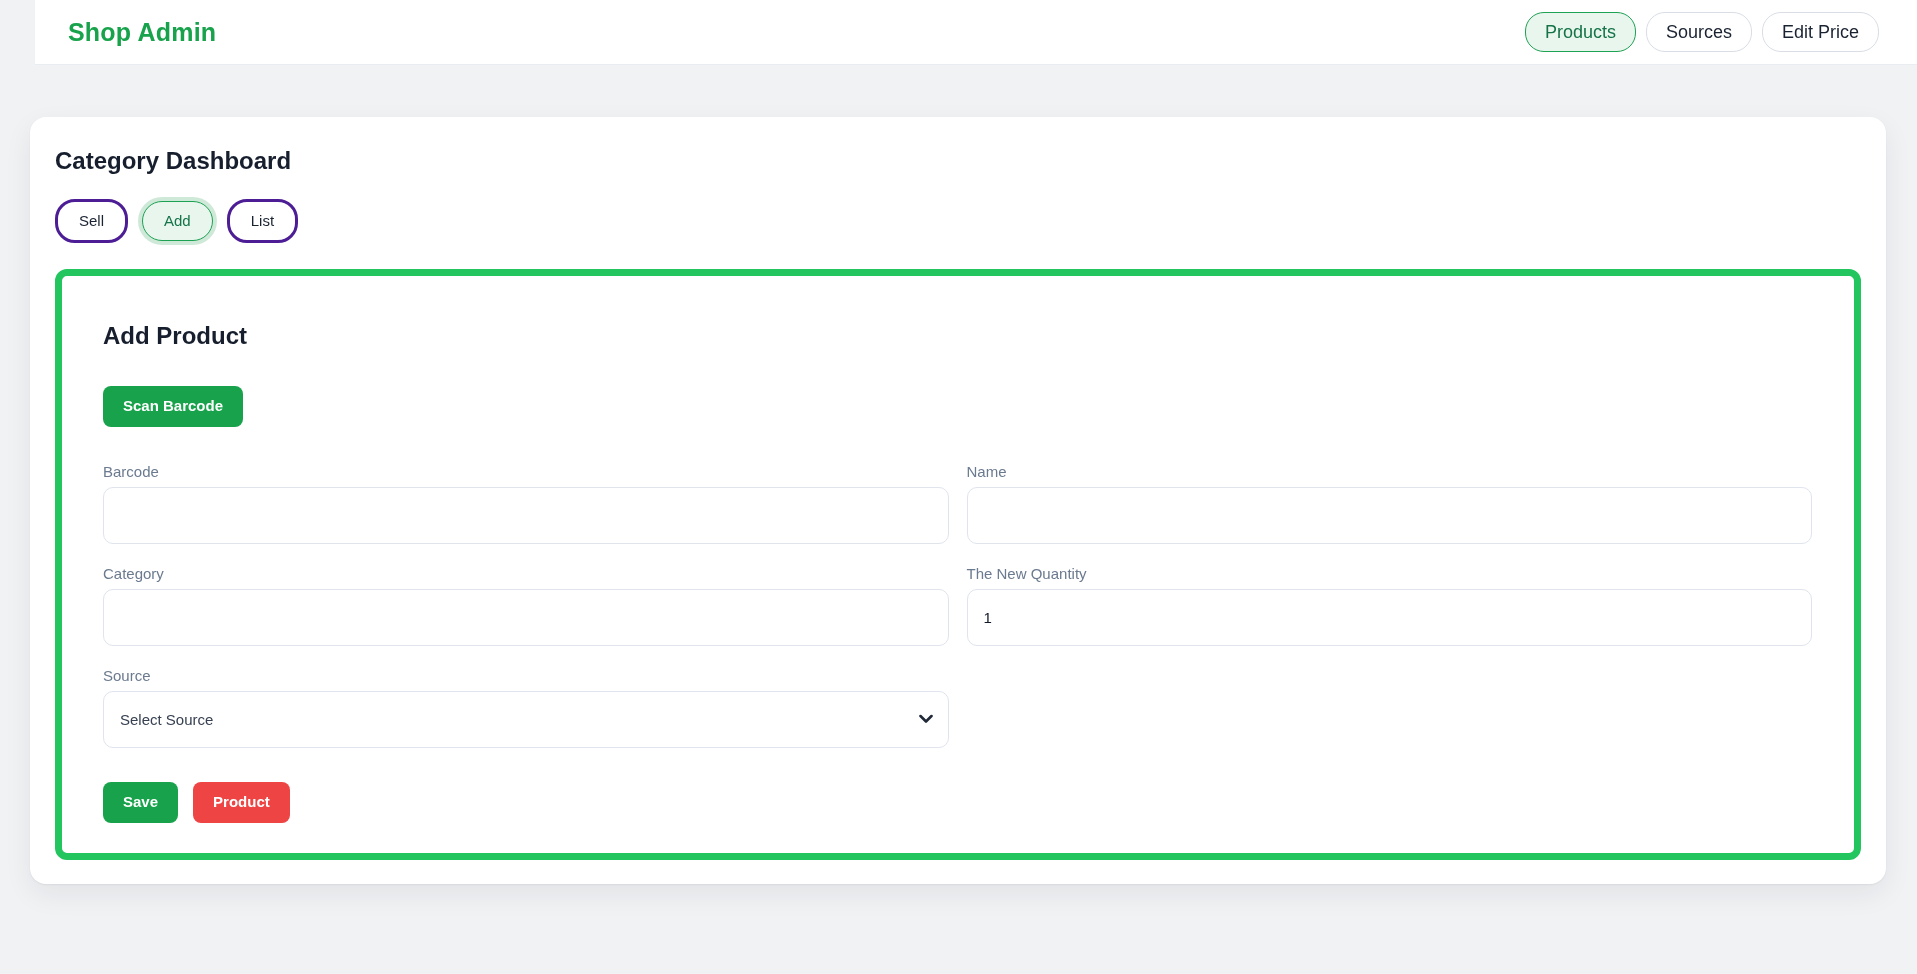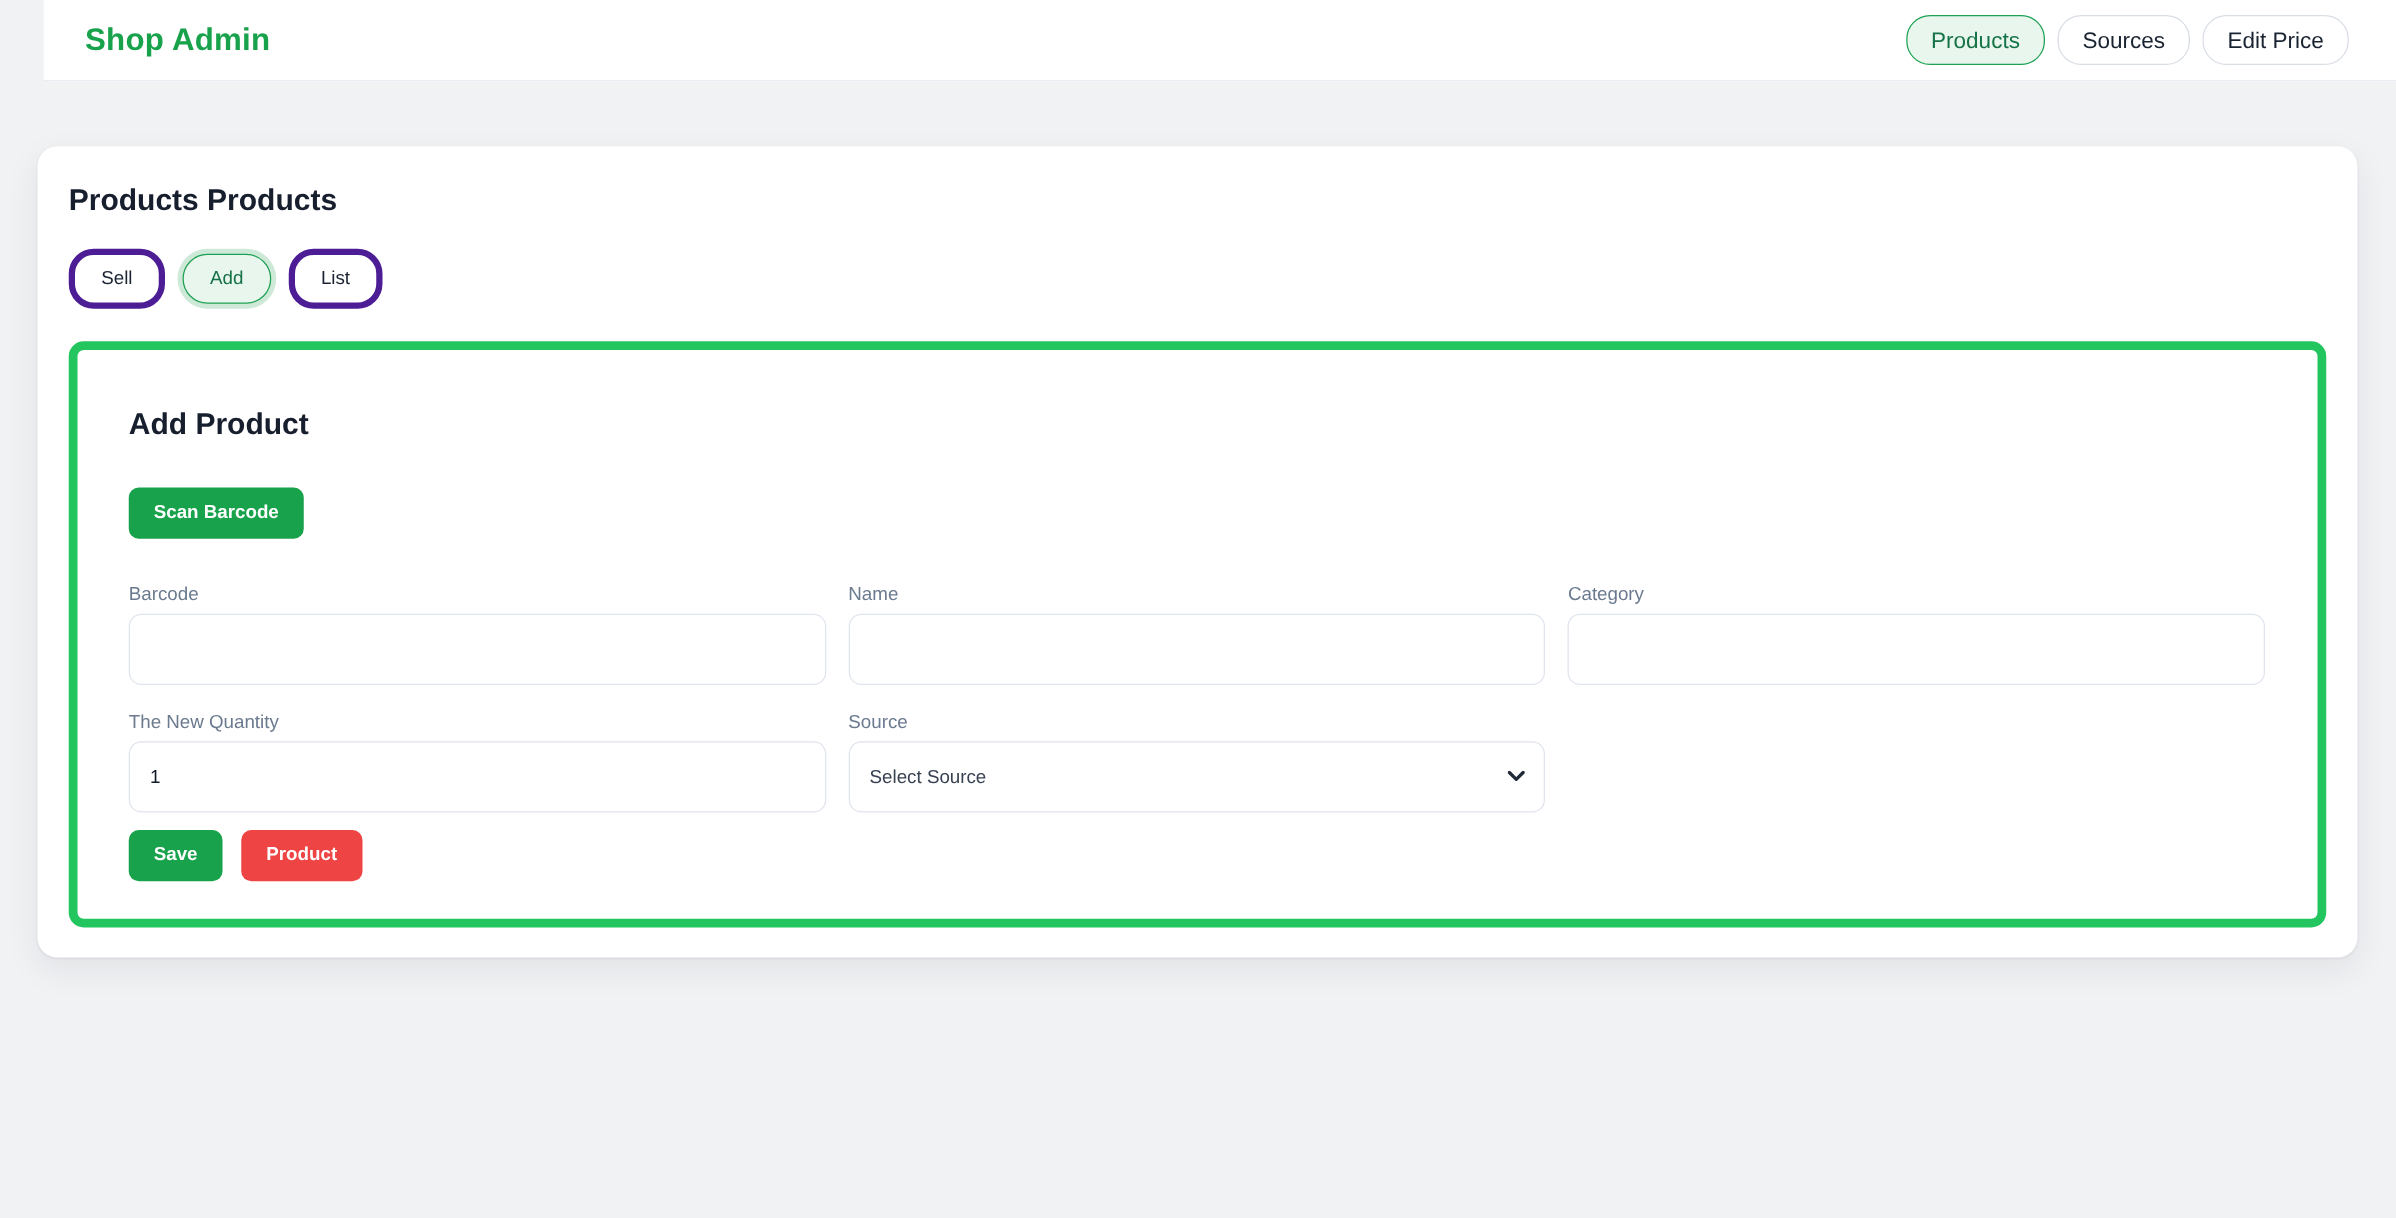--- a/index.html
+++ b/index.html
@@ -62,21 +62,21 @@
     color: #171f2e;
     margin: 0 0 24px 0;
   }
   .tabs { display: flex; align-items: center; gap: 14px; margin-bottom: 26px; }
   .tab-btn {
     font-family: inherit;
     font-size: 15px;
     padding: 10px 21px;
     border-radius: 20px;
     background: #ffffff;
-    border: 5px solid #4c1d95;
+    border: 3px solid #4c1d95;
     color: #1a2332;
     cursor: pointer;
     line-height: 1.2;
   }
   .tab-btn.active {
     background: #e9f6ee;
     border: 1px solid #1da153;
     color: #157347;
     box-shadow: 0 0 0 4px #cfe9d8;
   }
@@ -105,24 +105,24 @@
     cursor: pointer;
     line-height: 1.25;
   }
   .btn-green { background: #18a24b; }
   .btn-red { background: #ef4444; }
   .scan-row { margin-bottom: 36px; }
 
   
   .form-grid {
     display: grid;
-    grid-template-columns: 1fr 1fr 1fr;
+    grid-template-columns: 1fr 1fr;
     column-gap: 18px;
     row-gap: 21px;
-    margin-bottom: 14px;
+    margin-bottom: 34px;
   }
   .field {}
   .field-label {
     display: block;
     font-size: 15px;
     color: #6b7a8f;
     margin-bottom: 7px;
   }
   .text-input, .select-input {
     width: 100%;
@@ -159,21 +159,21 @@
 <header class="topbar">
   <div class="brand">Shop Admin</div>
   <nav class="topnav">
     <button class="pill-btn active">Products</button>
     <button class="pill-btn">Sources</button>
     <button class="pill-btn">Edit Price</button>
   </nav>
 </header>
 
 <main class="main-card">
-  <h1 class="page-title">Products Products</h1>
+  <h1 class="page-title">Category Dashboard</h1>
 
   <div class="tabs">
     <button class="tab-btn">Sell</button>
     <button class="tab-btn active">Add</button>
     <button class="tab-btn">List</button>
   </div>
 
   <section class="panel">
     <h2 class="panel-title">Add Product</h2>
 

